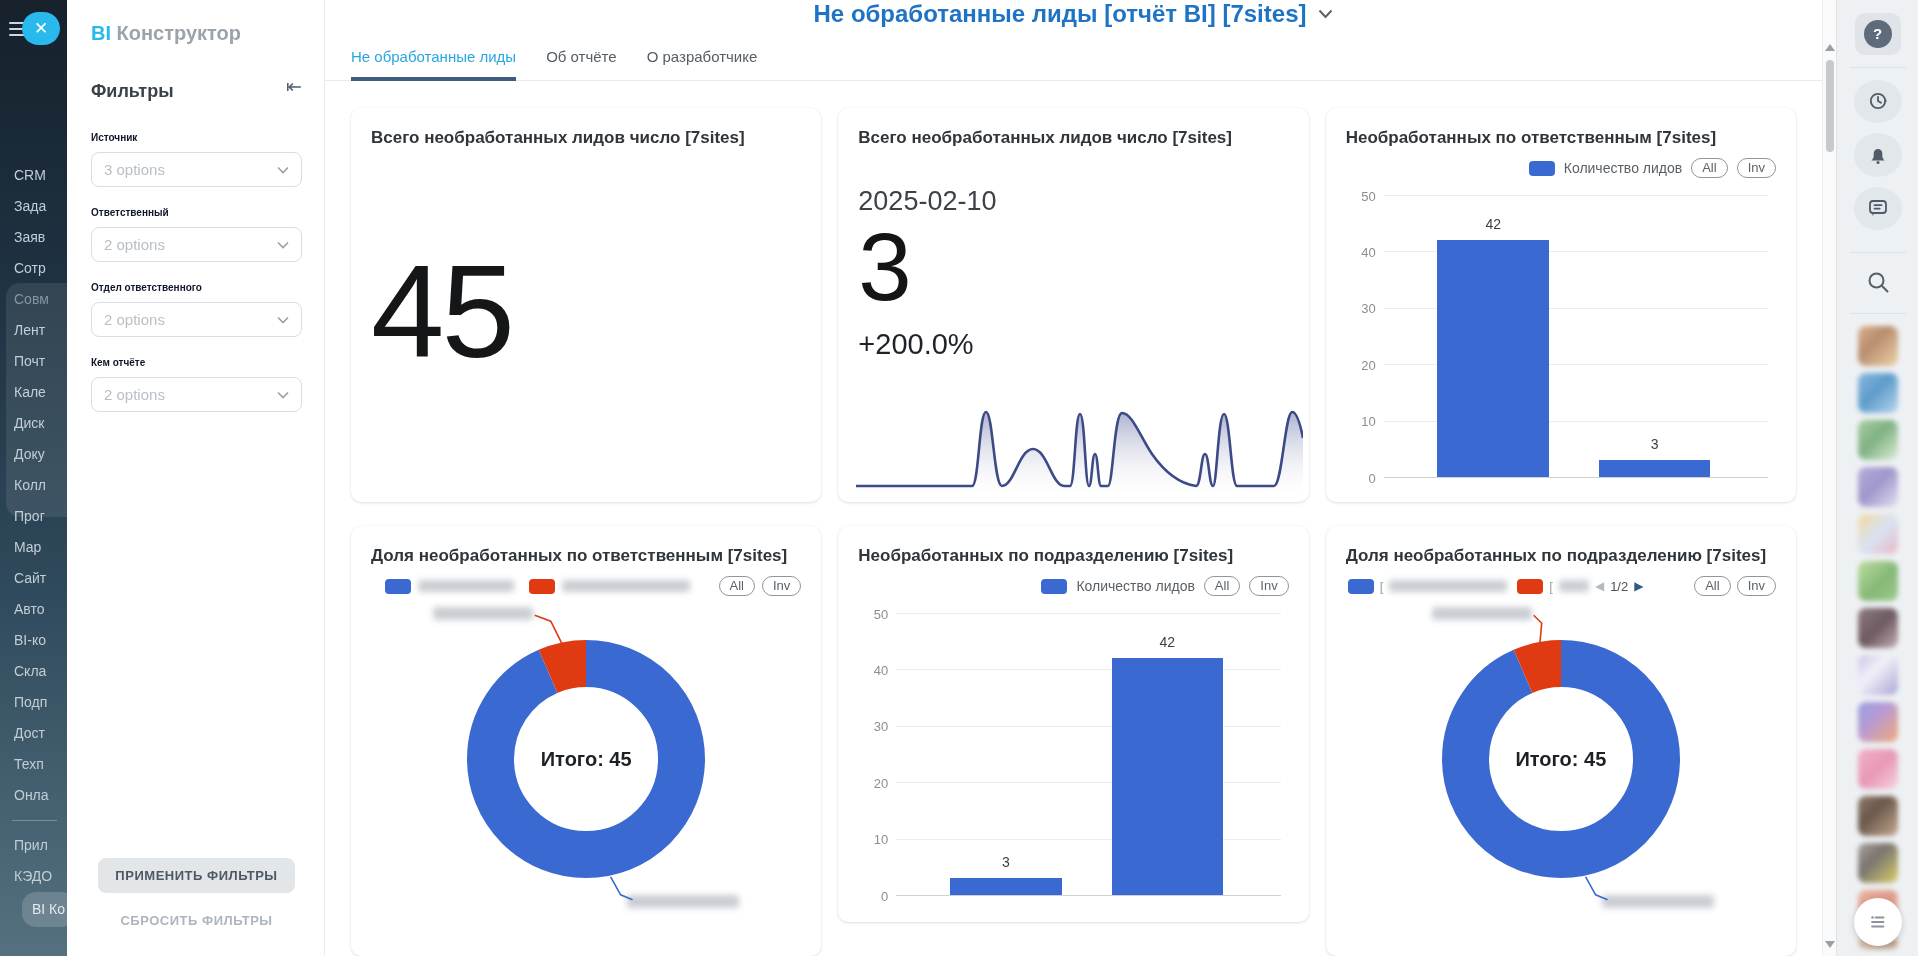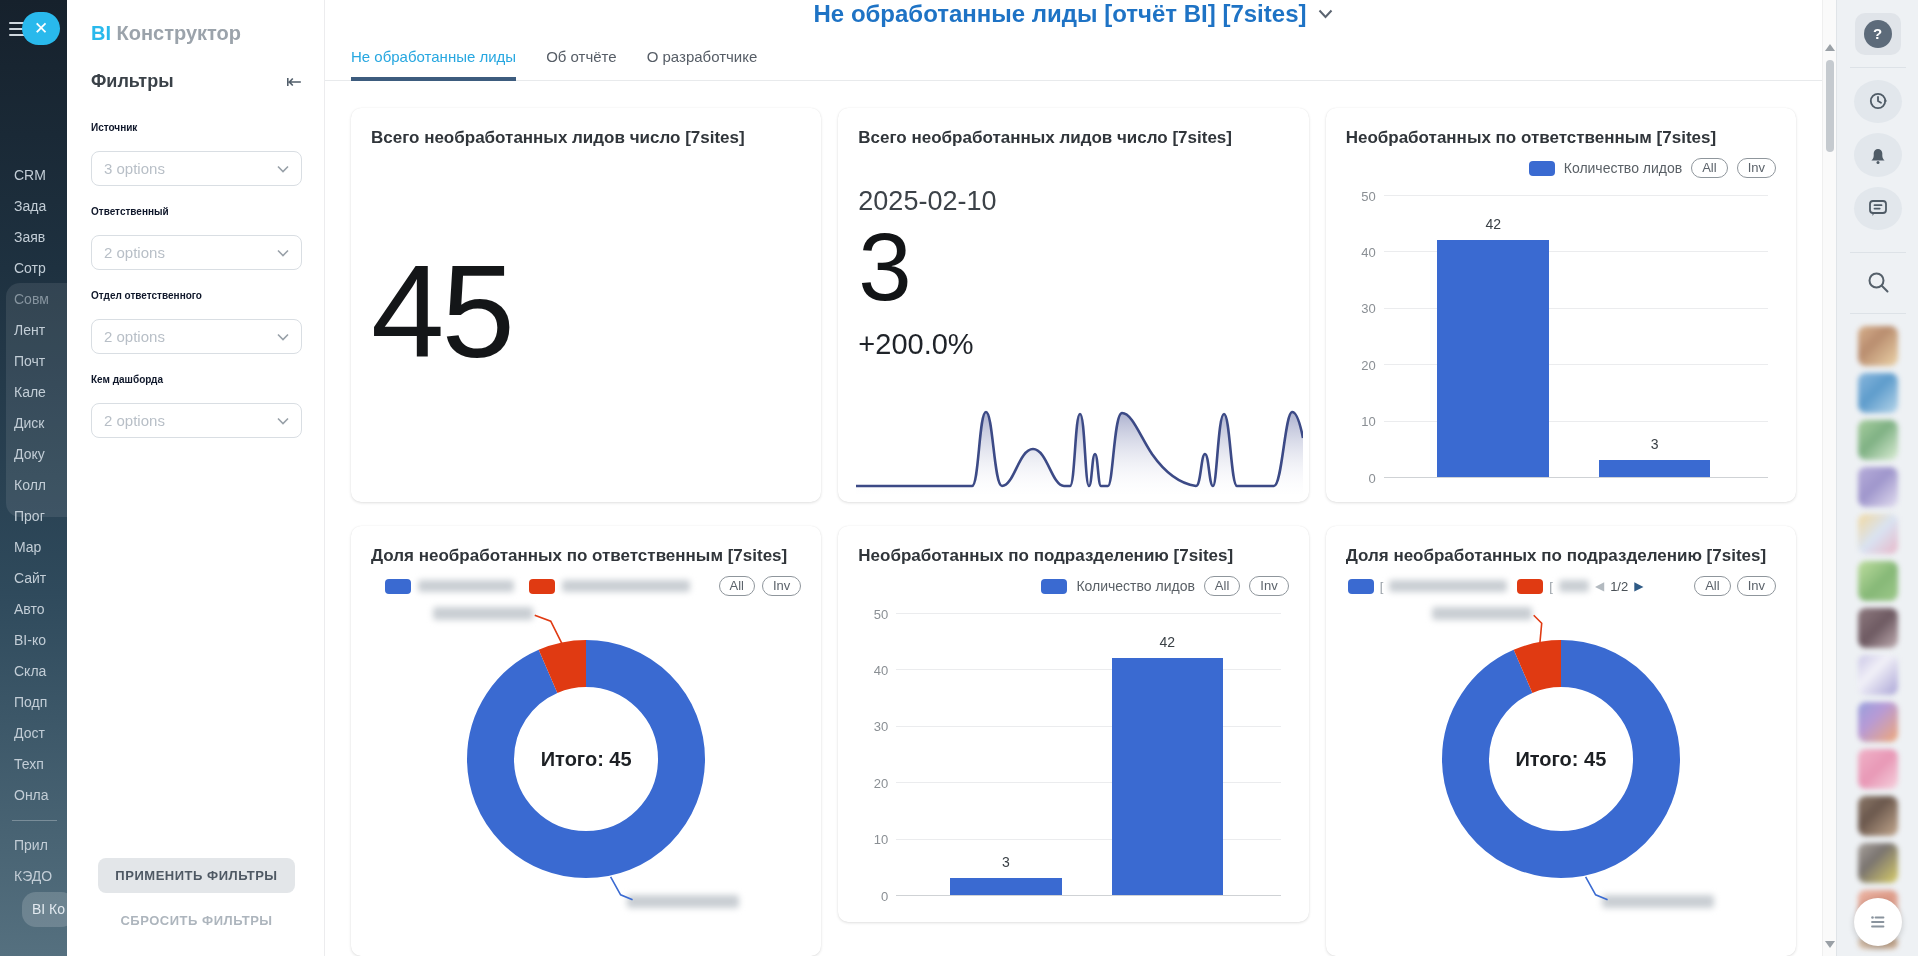--- a/index.html
+++ b/index.html
@@ -16,25 +16,25 @@
   .nav-list { position:absolute; top:160px; left:0; right:0; }
   .nav-hl { position:absolute; left:6px; top:283px; width:75px; height:234px; border-radius:14px; background:rgba(255,255,255,.09); }
   .nav-item { position:relative; height:31px; line-height:31px; padding-left:14px; font-size:14px; color:#c2cdd6; white-space:nowrap; cursor:pointer; }
   .nav-item.dim { color:#86949f; }
   .nav-div { height:1px; background:rgba(255,255,255,.28); margin:9px 10px 9px 12px; }
   .nav-pill { display:inline-block; background:rgba(255,255,255,.17); border-radius:14px; padding:2px 10px; margin-left:8px; color:#e2e9ef; }
 
   
   .filters { width:258px; flex:0 0 258px; background:#fff; border-right:1px solid #ececee; padding:22px 22px 14px 24px; display:flex; flex-direction:column; }
   .filters-head { display:flex; align-items:center; justify-content:space-between; margin-bottom:30px; }
-  .filters-title { font-size:18px; font-weight:700; color:#3a4148; }
+  .filters-title { font-size:18px; font-weight:700; color:#3a4148;margin-top:10px; }
   .collapse-ico { font-size:19px; color:#525f6b; cursor:pointer; line-height:1; }
   .fgroup { margin-bottom:20px; }
   .flabel { font-size:10px; font-weight:700; color:#0f172a; margin-bottom:9px; }
-  .fselect { height:35px; border:1px solid #d9dee3; border-radius:8px; display:flex; align-items:center; justify-content:space-between; padding:0 12px; cursor:pointer; background:#fff;margin-top:18px; }
+  .fselect { height:35px; border:1px solid #d9dee3; border-radius:8px; display:flex; align-items:center; justify-content:space-between; padding:0 12px; cursor:pointer; background:#fff; }
   .fselect .val { font-size:15px; color:#b8bfc7; }
   .outer-note { margin-top:16px; display:flex; align-items:flex-start; justify-content:space-between; cursor:pointer; }
   .outer-note .txt { font-size:13px; color:#c6ccd2; line-height:1.7; }
   .outer-note .chev { font-size:20px; color:#b9c0c6; line-height:1; margin-top:2px; }
   .fspacer { flex:1; }
   .ffoot { padding-top:16px; }
   .btn-apply { display:block; margin:0 auto; background:#e3e6e9; border:none; border-radius:8px; padding:10px 17px;
     font-family:inherit; font-size:13px; font-weight:700; letter-spacing:.04em; color:#4e5863; cursor:pointer; }
   .btn-reset { display:block; margin:20px auto 14px; background:none; border:none; font-family:inherit;
     font-size:13px; font-weight:700; letter-spacing:.04em; color:#adb5bd; cursor:pointer; }
@@ -194,21 +194,21 @@
     <div class="fgroup">
       <div class="flabel">Отдел ответственного</div>
       <div class="fselect">
         <span class="val">2 options</span>
         <svg width="12" height="8" viewBox="0 0 12 8">
             <path d="M1 1.5 L6 6.5 L11 1.5" fill="none" stroke="#98a0a8" stroke-width="1.6"></path>
           </svg>
       </div>
     </div>
     <div class="fgroup">
-      <div class="flabel">Кем дашборда</div>
+      <div class="flabel">Кем отчёте</div>
       <div class="fselect">
         <span class="val">2 options</span>
         <svg width="12" height="8" viewBox="0 0 12 8">
             <path d="M1 1.5 L6 6.5 L11 1.5" fill="none" stroke="#98a0a8" stroke-width="1.6"></path>
           </svg>
       </div>
     </div>
     <div class="fspacer"></div>
     <div class="ffoot">
       <button class="btn-apply">ПРИМЕНИТЬ ФИЛЬТРЫ</button>

